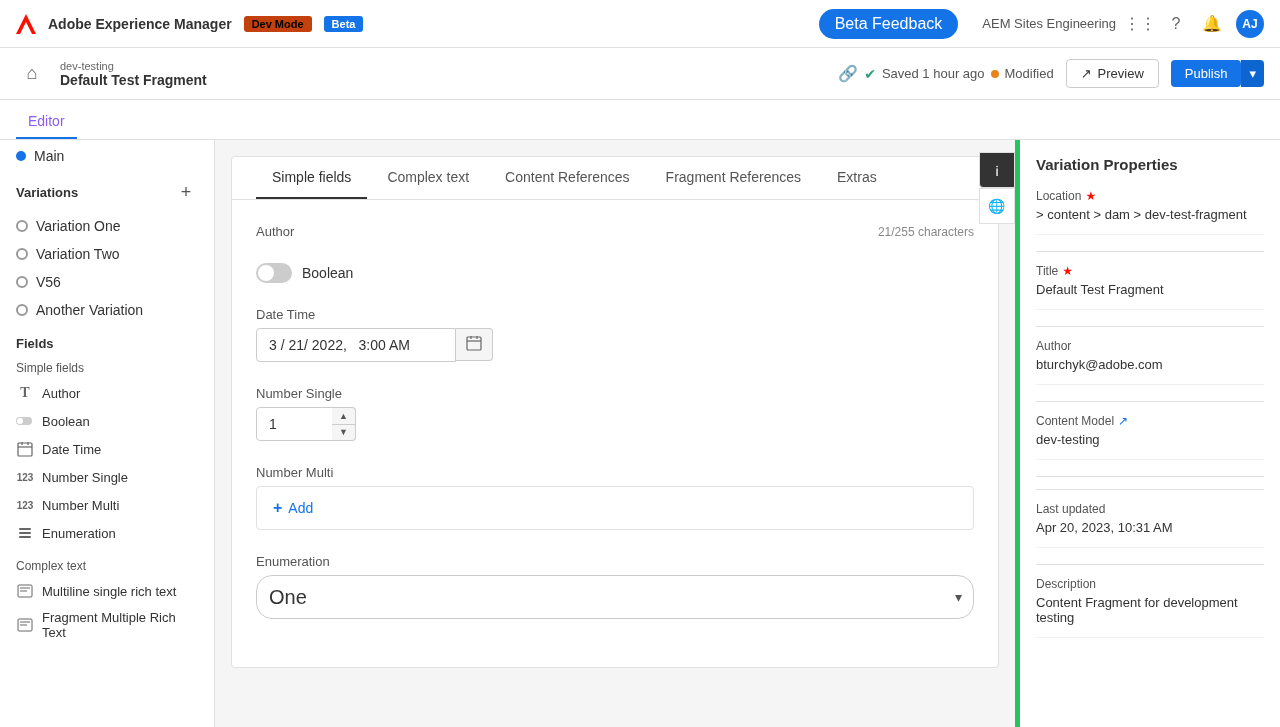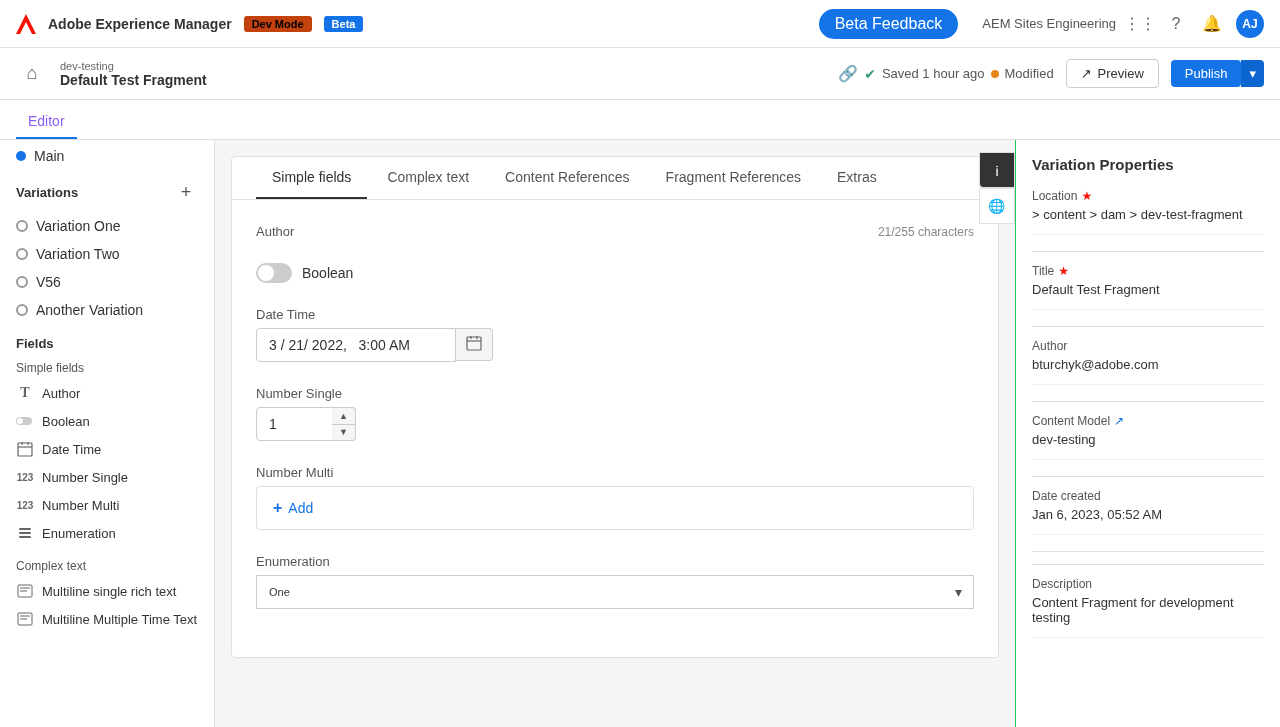--- a/index.html
+++ b/index.html
@@ -113,27 +113,27 @@
     .spin-btn:first-child { border-radius: 0 4px 0 0; border-bottom: none; }
     .spin-btn:last-child { border-radius: 0 0 4px 0; }
 
     
     .number-multi-box { border: 1px solid #e0e0e0; border-radius: 4px; padding: 12px 16px; display: flex; align-items: center; gap: 6px; cursor: pointer; color: #1473e6; font-size: 14px; margin-bottom: 24px; }
     .add-plus { font-size: 16px; font-weight: bold; }
 
     
     .enum-group { margin-bottom: 24px; }
     .enum-select-row { position: relative; }
-    .enum-select { width: 100%; border: 1px solid #ccc; border-radius: 0; padding: 10px 36px 10px 12px; font-size: 11px; color: #333; background: #fff; appearance: none; cursor: pointer; outline: none; }
+    .enum-select { width: 100%; border: 1px solid #ccc; border-radius: 16px; padding: 10px 36px 10px 12px; font-size: 20px; color: #333; background: #fff; appearance: none; cursor: pointer; outline: none; }
     .enum-chevron { position: absolute; right: 12px; top: 50%; transform: translateY(-50%); color: #555; pointer-events: none; font-size: 14px; }
 
     
     .right-panel {
       width: 265px; min-width: 265px; background: #fff;
-      border-left: 1px solid #22c55e; overflow-y: auto; padding: 16px;
+      border-left: 5px solid #22c55e; overflow-y: auto; padding: 16px;
     }
     .rp-title { font-size: 15px; font-weight: 600; color: #333; margin-bottom: 16px; }
     .rp-field { margin-bottom: 16px; border-bottom: 1px solid #f0f0f0; padding-bottom: 12px; }
     .rp-label { font-size: 12px; color: #555; margin-bottom: 4px; display: flex; align-items: flex-start; gap: 4px; }
     .rp-required { color: #fa0f00; }
     .rp-value { font-size: 13px; color: #333; }
     .rp-action-btn { width: 36px; height: 36px; background: #fff; border: 1px solid #e0e0e0; display: flex; align-items: center; justify-content: center; cursor: pointer; font-size: 14px; color: #555; }
 
     
     hr.rp-divider { border: none; border-top: 1px solid #e0e0e0; margin: 4px 0 12px 0; }
@@ -279,21 +279,21 @@
       <span>Multiline single rich text</span>
     </div>
     <div class="field-item">
       <span class="field-icon">
         <svg width="16" height="16" viewBox="0 0 16 16">
             <rect x="1" y="2" width="14" height="12" rx="1" fill="none" stroke="#666" stroke-width="1"></rect>
             <line x1="3" y1="5" x2="13" y2="5" stroke="#666" stroke-width="1"></line>
             <line x1="3" y1="8" x2="10" y2="8" stroke="#666" stroke-width="1"></line>
           </svg>
       </span>
-      <span>Multiline Multiple Time Text</span>
+      <span>Fragment Multiple Rich Text</span>
     </div>
   </div>
 
   <div class="content-area">
     <div class="editor-panel">
 
       <div class="editor-tabs">
         <div class="etab active">Simple fields</div>
         <div class="etab">Complex text</div>
         <div class="etab">Content References</div>
@@ -402,26 +402,26 @@
 
     <div class="rp-field">
       <div class="rp-label">
         <span>Content Model</span>
         <span style="color:#1473e6; cursor:pointer; font-size:12px;">↗</span>
       </div>
       <div class="rp-value">dev-testing</div>
     </div>
     <hr class="rp-divider">
 
-    <div class="rp-field">
-      <div class="rp-label">Date created</div>
-      <div class="rp-value">Jan 6, 2023, 05:52 AM</div>
-    </div>
-    <hr class="rp-divider">
-
+    <hr class="rp-divider">
+
+    <div class="rp-field">
+      <div class="rp-label">Last updated</div>
+      <div class="rp-value">Apr 20, 2023, 10:31 AM</div>
+    </div>
     <hr class="rp-divider">
 
     <div class="rp-field">
       <div class="rp-label">Description</div>
       <div class="rp-value">Content Fragment for development testing</div>
     </div>
   </div>
 
   <div style="position:absolute; right:265px; top:152px; display:flex; flex-direction:column;">
     <div class="rp-action-btn" style="background:#333; color:#fff; border-radius:0 0 0 4px;">ℹ</div>

